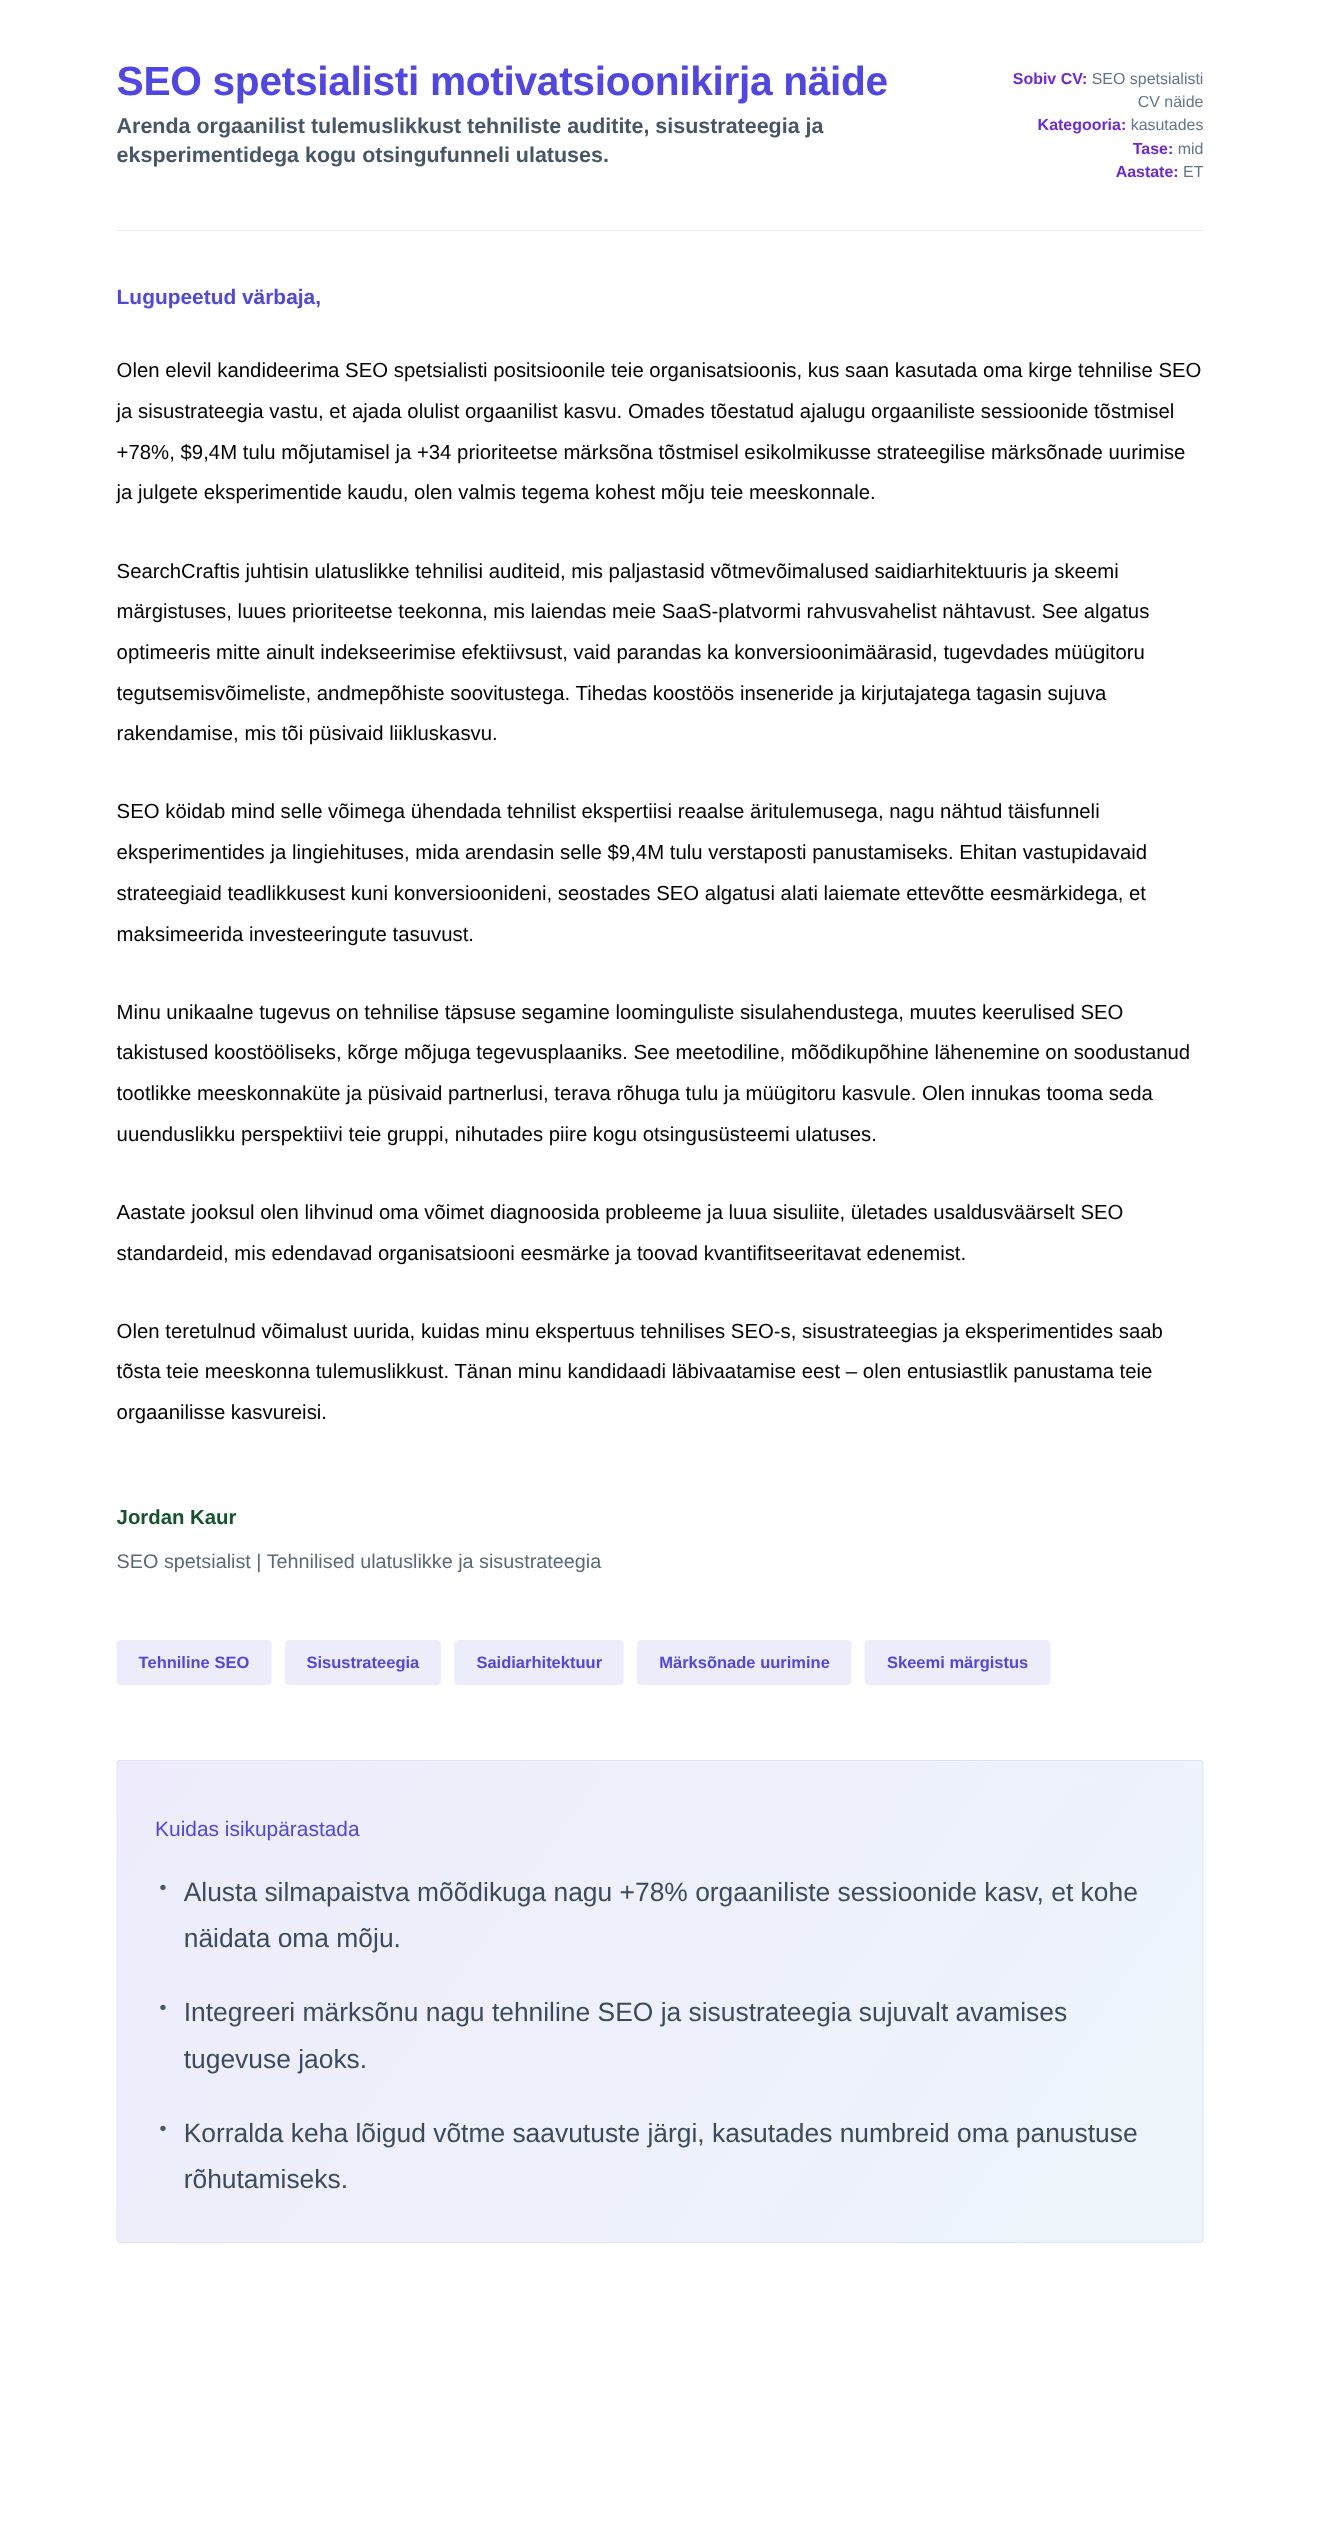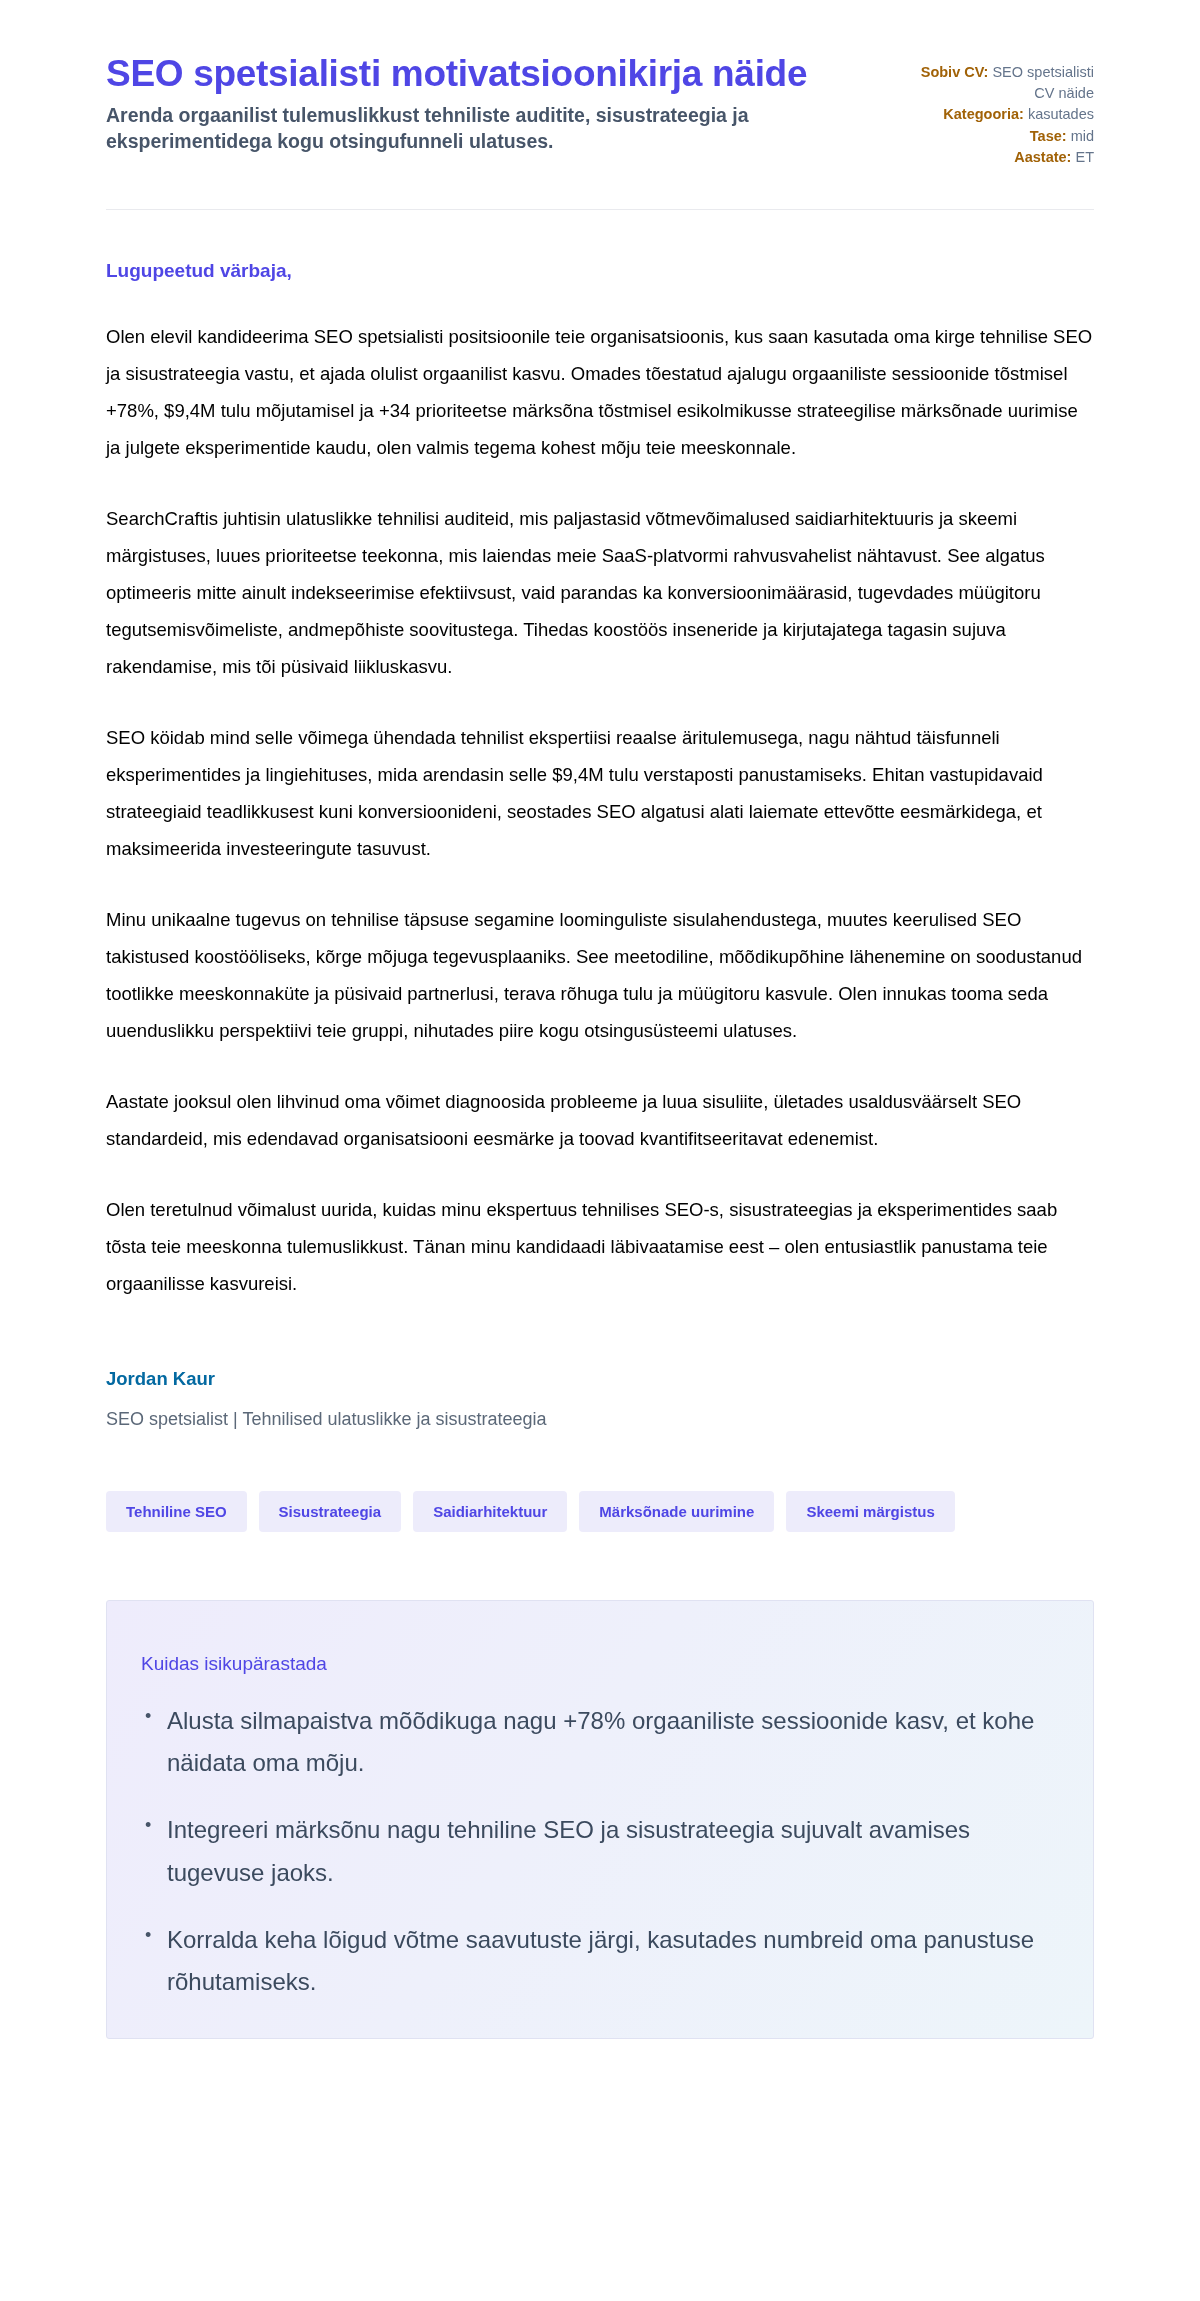--- a/index.html
+++ b/index.html
@@ -54,21 +54,21 @@
     width: 175px;
     text-align: right;
     font-size: 14.5px;
     line-height: 1.42;
     color: #64748b;
     padding-top: 10px;
   }
   .header-meta .meta-row { margin-bottom: 1px; }
   .header-meta .meta-key {
     font-weight: 700;
-    color: #a16207;
+    color: #6d28d9;
   }
 
   .divider {
     margin: 40px 0 0 0;
     border: 0;
     border-top: 1px solid #e9eaee;
     height: 1px;
   }
 
   
@@ -89,21 +89,21 @@
     color: #000000;
     font-weight: 400;
   }
 
   
   .signature { margin-top: 62px; }
   .sig-name {
     margin: 0;
     font-size: 18.5px;
     font-weight: 700;
-    color: #0369a1;
+    color: #14532d;
     line-height: 1.6;
   }
   .sig-role {
     margin: 12px 0 0 0;
     font-size: 18px;
     color: #5b6878;
     line-height: 1.5;
   }
 
   

